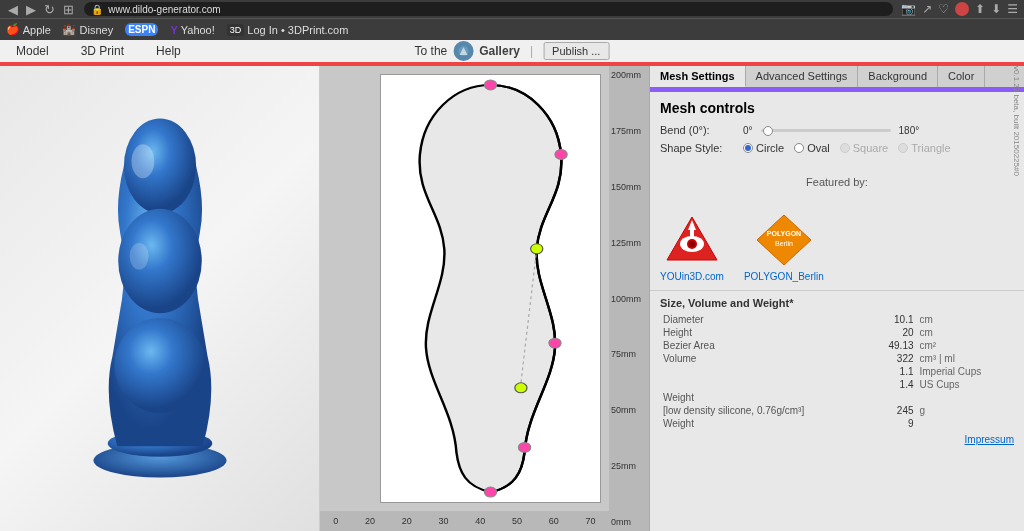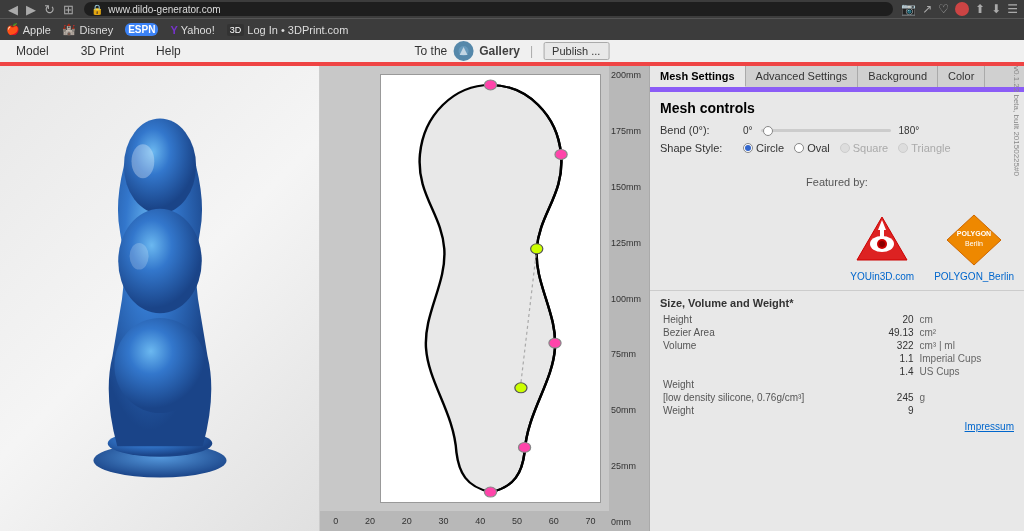--- a/index.html
+++ b/index.html
@@ -48,21 +48,21 @@
     .control-label { min-width: 75px; color: #333; }
     .slider-container { display: flex; align-items: center; gap: 4px; }
     .radio-group { display: flex; gap: 10px; flex-wrap: wrap; }
     .radio-item { display: flex; align-items: center; gap: 3px; font-size: 11px; color: #333; }
     .radio-circle { width: 10px; height: 10px; border: 1px solid #888; border-radius: 50%; background: white; display: flex; align-items: center; justify-content: center; }
     .radio-circle.selected::after { content: ''; width: 6px; height: 6px; background: #3366cc; border-radius: 50%; display: block; }
     .radio-circle.disabled { background: #ddd; border-color: #ccc; }
 
     .featured-section { padding: 8px 10px; text-align: center; }
     .featured-title { font-size: 11px; color: #555; margin-bottom: 24px; }
-    .featured-logos { display: flex; justify-content: flex-end; gap: 20px; align-items: center; }
+    .featured-logos { display: flex; justify-content: flex-start; gap: 20px; align-items: center; }
     .logo-container { display: flex; flex-direction: column; align-items: center; gap: 4px; }
     .logo-link { font-size: 10px; color: #0066cc; text-decoration: none; }
 
     
     .size-panel { background: #e8e8e8; border-top: 1px solid #ccc; padding: 6px 10px; font-size: 10px; }
     .size-title { font-weight: bold; font-size: 11px; margin-bottom: 4px; color: #333; }
     .size-table { width: 100%; border-collapse: collapse; font-size: 10px; }
     .size-table td { padding: 1px 3px; color: #333; }
     .size-table td:first-child { color: #555; }
     .size-table td:nth-child(2) { text-align: right; padding-right: 3px; }
@@ -312,20 +312,25 @@
           </svg>
           <a class="logo-link" href="#">POLYGON_Berlin</a>
         </div>
       </div>
     </div>
 
     <div class="size-panel">
       <div class="size-title">Size, Volume and Weight*</div>
       <table class="size-table">
         <tbody>
+            <tr>
+          <td>Diameter</td>
+          <td>10.1</td>
+          <td>cm</td>
+        </tr>
         <tr>
           <td>Height</td>
           <td>20</td>
           <td>cm</td>
         </tr>
         <tr>
           <td>Bezier Area</td>
           <td>49.13</td>
           <td>cm²</td>
         </tr>

